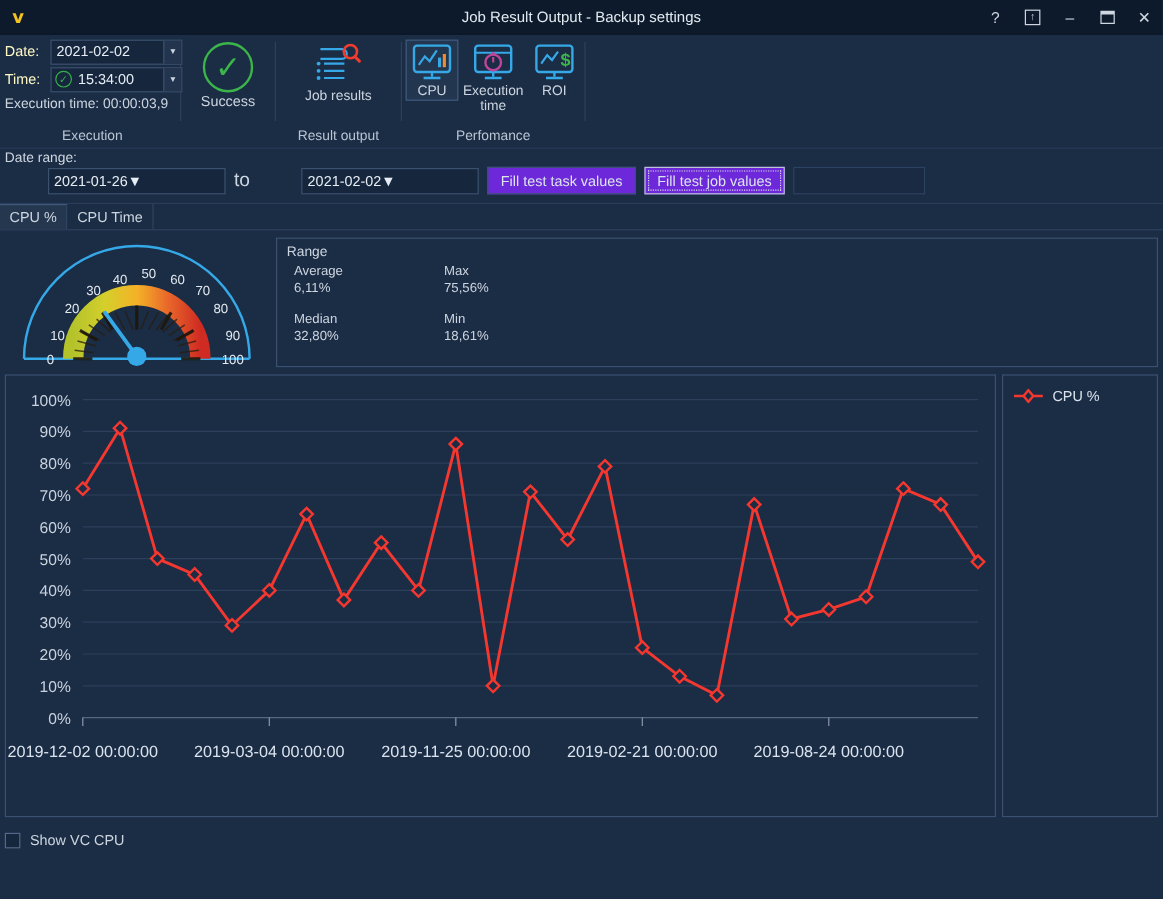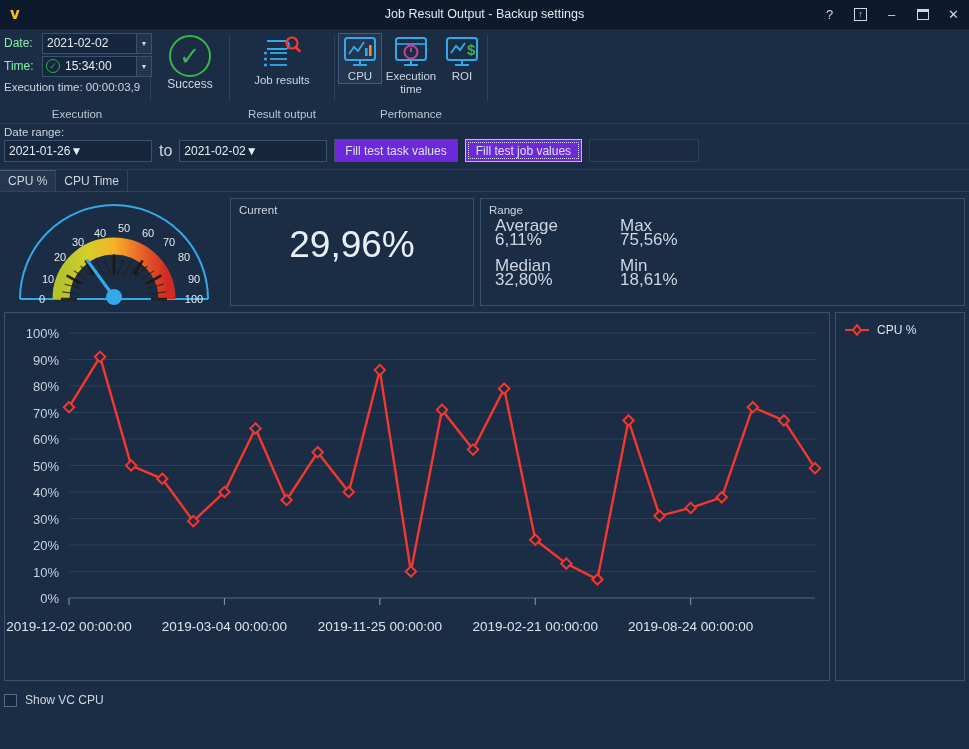--- a/index.html
+++ b/index.html
@@ -62,21 +62,21 @@
   .rgroup-body { flex: 1; display: flex; align-items: flex-start; padding-top: 4px; }
   .rgroup-label {
     text-align: center; font-size: 11.5px; color: #b9c5d3;
     height: 17px; line-height: 17px;
   }
   .rsep { width: 1px; background: #2e415c; margin: 6px 0 22px 0; }
 
   
   .exec-group { width: 150px; padding-left: 4px; }
   .field-row { display: flex; align-items: center; margin-bottom: 3px; height: 20px; }
-  .field-label { font-size: 12px; color: #86efac; width: 38px; }
+  .field-label { font-size: 12px; color: #fef9c3; width: 38px; }
   .inputbox {
     background: #16263d; border: 1px solid #3a5270;
     height: 21px; display: flex; align-items: center;
     font-size: 12px; color: #e6edf5; padding: 0 4px;
     position: relative;
   }
   .inputbox .spin {
     width: 15px; height: 19px; background: #22344e;
     border-left: 1px solid #3a5270;
     display: flex; align-items: center; justify-content: center;
@@ -133,21 +133,21 @@
     border-bottom: 1px solid #2a3d58;
     padding: 2px 4px 0 4px;
     position: relative;
   }
   .dr-label { font-size: 11.5px; color: #cdd6e0; margin-bottom: 1px; }
   .dr-row { display: flex; align-items: center; gap: 7px; }
   .dr-input {
     width: 148px; height: 22px; background: #16263d;
     border: 1px solid #3a5270; position: relative;
     display: flex; align-items: center; padding: 0 4px;
-    font-size: 12px; color: #e6edf5;
+    font-size: 12px; color: #e6edf5; margin-left: 36px;
   }
   .dr-to { font-size: 16px; color: #cdd6e0; }
   .btn {
     height: 23px; background: #6d28d9; border: 1px solid #3a5270;
     font-size: 12px; color: #dbe4ee;
     display: flex; align-items: center; justify-content: center;
     padding: 0 10px;
   }
   .btn.focused { border: 1px solid #b9c5d3; position: relative; }
   .btn.focused::after {
@@ -186,21 +186,21 @@
   .current-panel { width: 244px; }
   .current-value {
     font-size: 37px; color: #e9eff5; text-align: center;
     margin-top: 8px; font-family: "Liberation Sans", sans-serif;
   }
   .range-panel { flex: 1; }
   .range-grid {
     display: grid; grid-template-columns: 125px 1fr;
     row-gap: 12px; margin-top: 3px; padding-left: 6px;
   }
-  .rg-item { font-size: 17px; color: #cdd6e0; line-height: 14px; }
+  .rg-item { font-size: 11px; color: #cdd6e0; line-height: 14px; }
   .rg-item .v { display: block; }
 
   
   .chartarea {
     margin: 2px 4px 0 4px; height: 369px;
     display: flex; gap: 5px;
   }
   .plotwrap {
     flex: 1; border: 1px solid #3a5270; background: #1b2c45;
     position: relative;
@@ -420,24 +420,20 @@
         <text x="155" y="46" text-anchor="middle">70</text>
         <text x="170" y="61" text-anchor="middle">80</text>
         <text x="180" y="83" text-anchor="middle">90</text>
         <text x="180" y="103" text-anchor="middle">100</text>
       </g>
       <line id="needle" x1="100" y1="97" x2="73.5" y2="60.6" stroke="#35a9e8" stroke-width="3.2" stroke-linecap="round"></line>
       <circle cx="100" cy="97" r="8" fill="#35a9e8"></circle>
     </svg>
   </div>
 
-  <div class="panel current-panel">
-    <div class="panel-title">Current</div>
-    <div class="current-value">29,96%</div>
-  </div>
 
   <div class="panel range-panel">
     <div class="panel-title">Range</div>
     <div class="range-grid">
       <div class="rg-item">
         <span>Average</span>
         <span class="v">6,11%</span>
       </div>
       <div class="rg-item">
         <span>Max</span>

